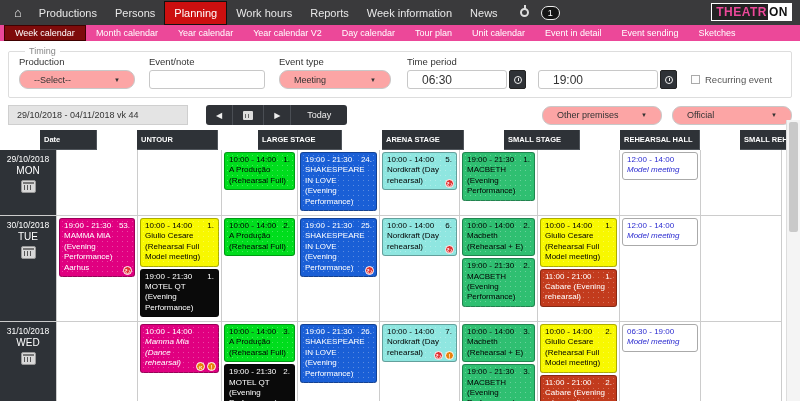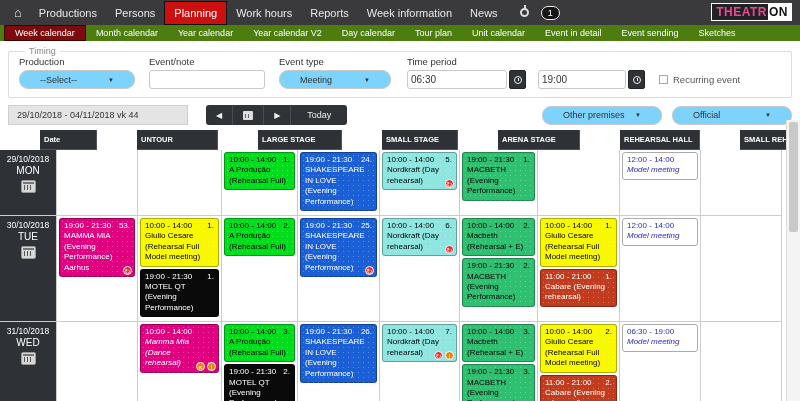--- a/index.html
+++ b/index.html
@@ -18,38 +18,38 @@
   .pwr::after { content:''; position:absolute; left:50%; top:-5px; transform:translateX(-50%);
                 width:2px; height:5px; background:#ddd; }
   .chat { margin-left:8px; background:#151515; border:1px solid #eee; border-radius:9px;
           color:#fff; font-size:9px; padding:1px 6px; cursor:pointer; }
   .brand { position:absolute; right:8px; top:3px; border:1px solid #fff; display:flex;
            font-weight:bold; font-size:12px; letter-spacing:.5px; }
   .brand .p1 { color:#ec4899; background:#222; padding:1px 1px 1px 4px; }
   .brand .p2 { color:#111; background:#fff; padding:1px 3px 1px 1px; }
 
   
-  .subnav { display:flex; align-items:stretch; height:16px; background:#4d7c0f; color:#fff;
+  .subnav { display:flex; align-items:stretch; height:16px; background:#ec4899; color:#fff;
             font-size:9px; padding:0 4px; }
   .subnav-item { display:flex; align-items:center; padding:0 10px; cursor:pointer; white-space:nowrap; }
   .subnav-item.active { background:#7e0b0b; border:1px solid #3f0000; }
 
   
   fieldset.timing { margin:5px 8px 0 8px; border:1px solid #ddd; border-radius:2px;
                     padding:0 10px 8px 10px; }
   fieldset.timing legend { font-size:9px; color:#888; padding:0 4px; margin-left:6px; }
   .timing-row { display:flex; align-items:flex-end; }
   .f-col { display:flex; flex-direction:column; }
   .f-col label { font-size:9.5px; color:#333; margin-bottom:3px; }
-  .sel { display:flex; align-items:center; justify-content:space-between; background:#7dd3fc;
-         border:1px solid #c8c8c8; border-radius:9px; height:19px; padding:0 20px;
+  .sel { display:flex; align-items:center; justify-content:space-between; background:#fca5a5;
+         border:1px solid #c8c8c8; border-radius:9px; height:19px; padding:0 14px;
          font-size:9px; color:#333; cursor:pointer; }
   .sel .caret { font-size:6px; color:#333; margin-left:6px; }
-  input.txt { height:19px; border:1px solid #c8c8c8; border-radius:3px; font-size:10px;
-              padding:0 3px; color:#333; font-family:"Liberation Sans", sans-serif; }
+  input.txt { height:19px; border:1px solid #c8c8c8; border-radius:3px; font-size:12px;
+              padding:0 14px; color:#333; font-family:"Liberation Sans", sans-serif; }
   .w-prod { width:116px; margin-right:14px;justify-content:space-between; }
   .w-note { width:116px; margin-right:14px; }
   .w-type { width:112px; margin-right:16px; }
   .timegrp { display:flex; align-items:center; }
   .clockbtn { width:17px; height:19px; background:#2f3237; border:1px solid #222; border-radius:2px;
               margin-left:2px; display:flex; align-items:center; justify-content:center; cursor:pointer; }
   .clock { width:8px; height:8px; border:1px solid #eee; border-radius:50%; position:relative; }
   .clock::after { content:''; position:absolute; left:3px; top:1px; width:1px; height:3px; background:#eee; }
   .recur { display:flex; align-items:center; margin-left:14px; font-size:9.5px; color:#555; }
   .recur .box { width:9px; height:9px; border:1px solid #aaa; background:#fdfdfd; margin-right:5px; cursor:pointer; }
@@ -180,21 +180,21 @@
         </div>
       </div>
       <div class="f-col">
         <label>Time period</label>
         <div class="timegrp">
           <input class="txt" style="width: 100px;" value="06:30">
           <span class="clockbtn">
               <span class="clock"></span>
             </span>
           <span style="width:12px"></span>
-          <input class="txt" style="width: 88px;" value="19:00">
+          <input class="txt" style="width: 120px;" value="19:00">
           <span class="clockbtn">
               <span class="clock"></span>
             </span>
           <span class="recur">
             <span class="box"></span>
             <span>Recurring event</span>
           </span>
         </div>
       </div>
     </div>
@@ -219,22 +219,22 @@
       <span>Official</span>
       <span class="caret">▼</span>
     </div>
   </div>
 
   <div class="cal">
     <div class="cal-head">
         <div class="hcell c0">Date</div>
         <div class="hcell c1">UNTOUR</div>
         <div class="hcell c2">LARGE STAGE</div>
+        <div class="hcell c4">ARENA STAGE</div>
         <div class="hcell c3">SMALL STAGE</div>
-        <div class="hcell c4">ARENA STAGE</div>
         <div class="hcell c5">REHEARSAL HALL</div>
         <div class="hcell c6">SMALL REHEARSAL ROOM</div>
         <div class="hcell c7">MIRROR HALL</div>
         <div class="hcell c8">MEETING ROOM</div>
         <div class="hcell c9">OTHER PREMISES</div>
       </div>
     <div class="cal-body">
         <div class="cal-row">
           <div class="cell datecell c0">
             <div>29/10/2018</div>

